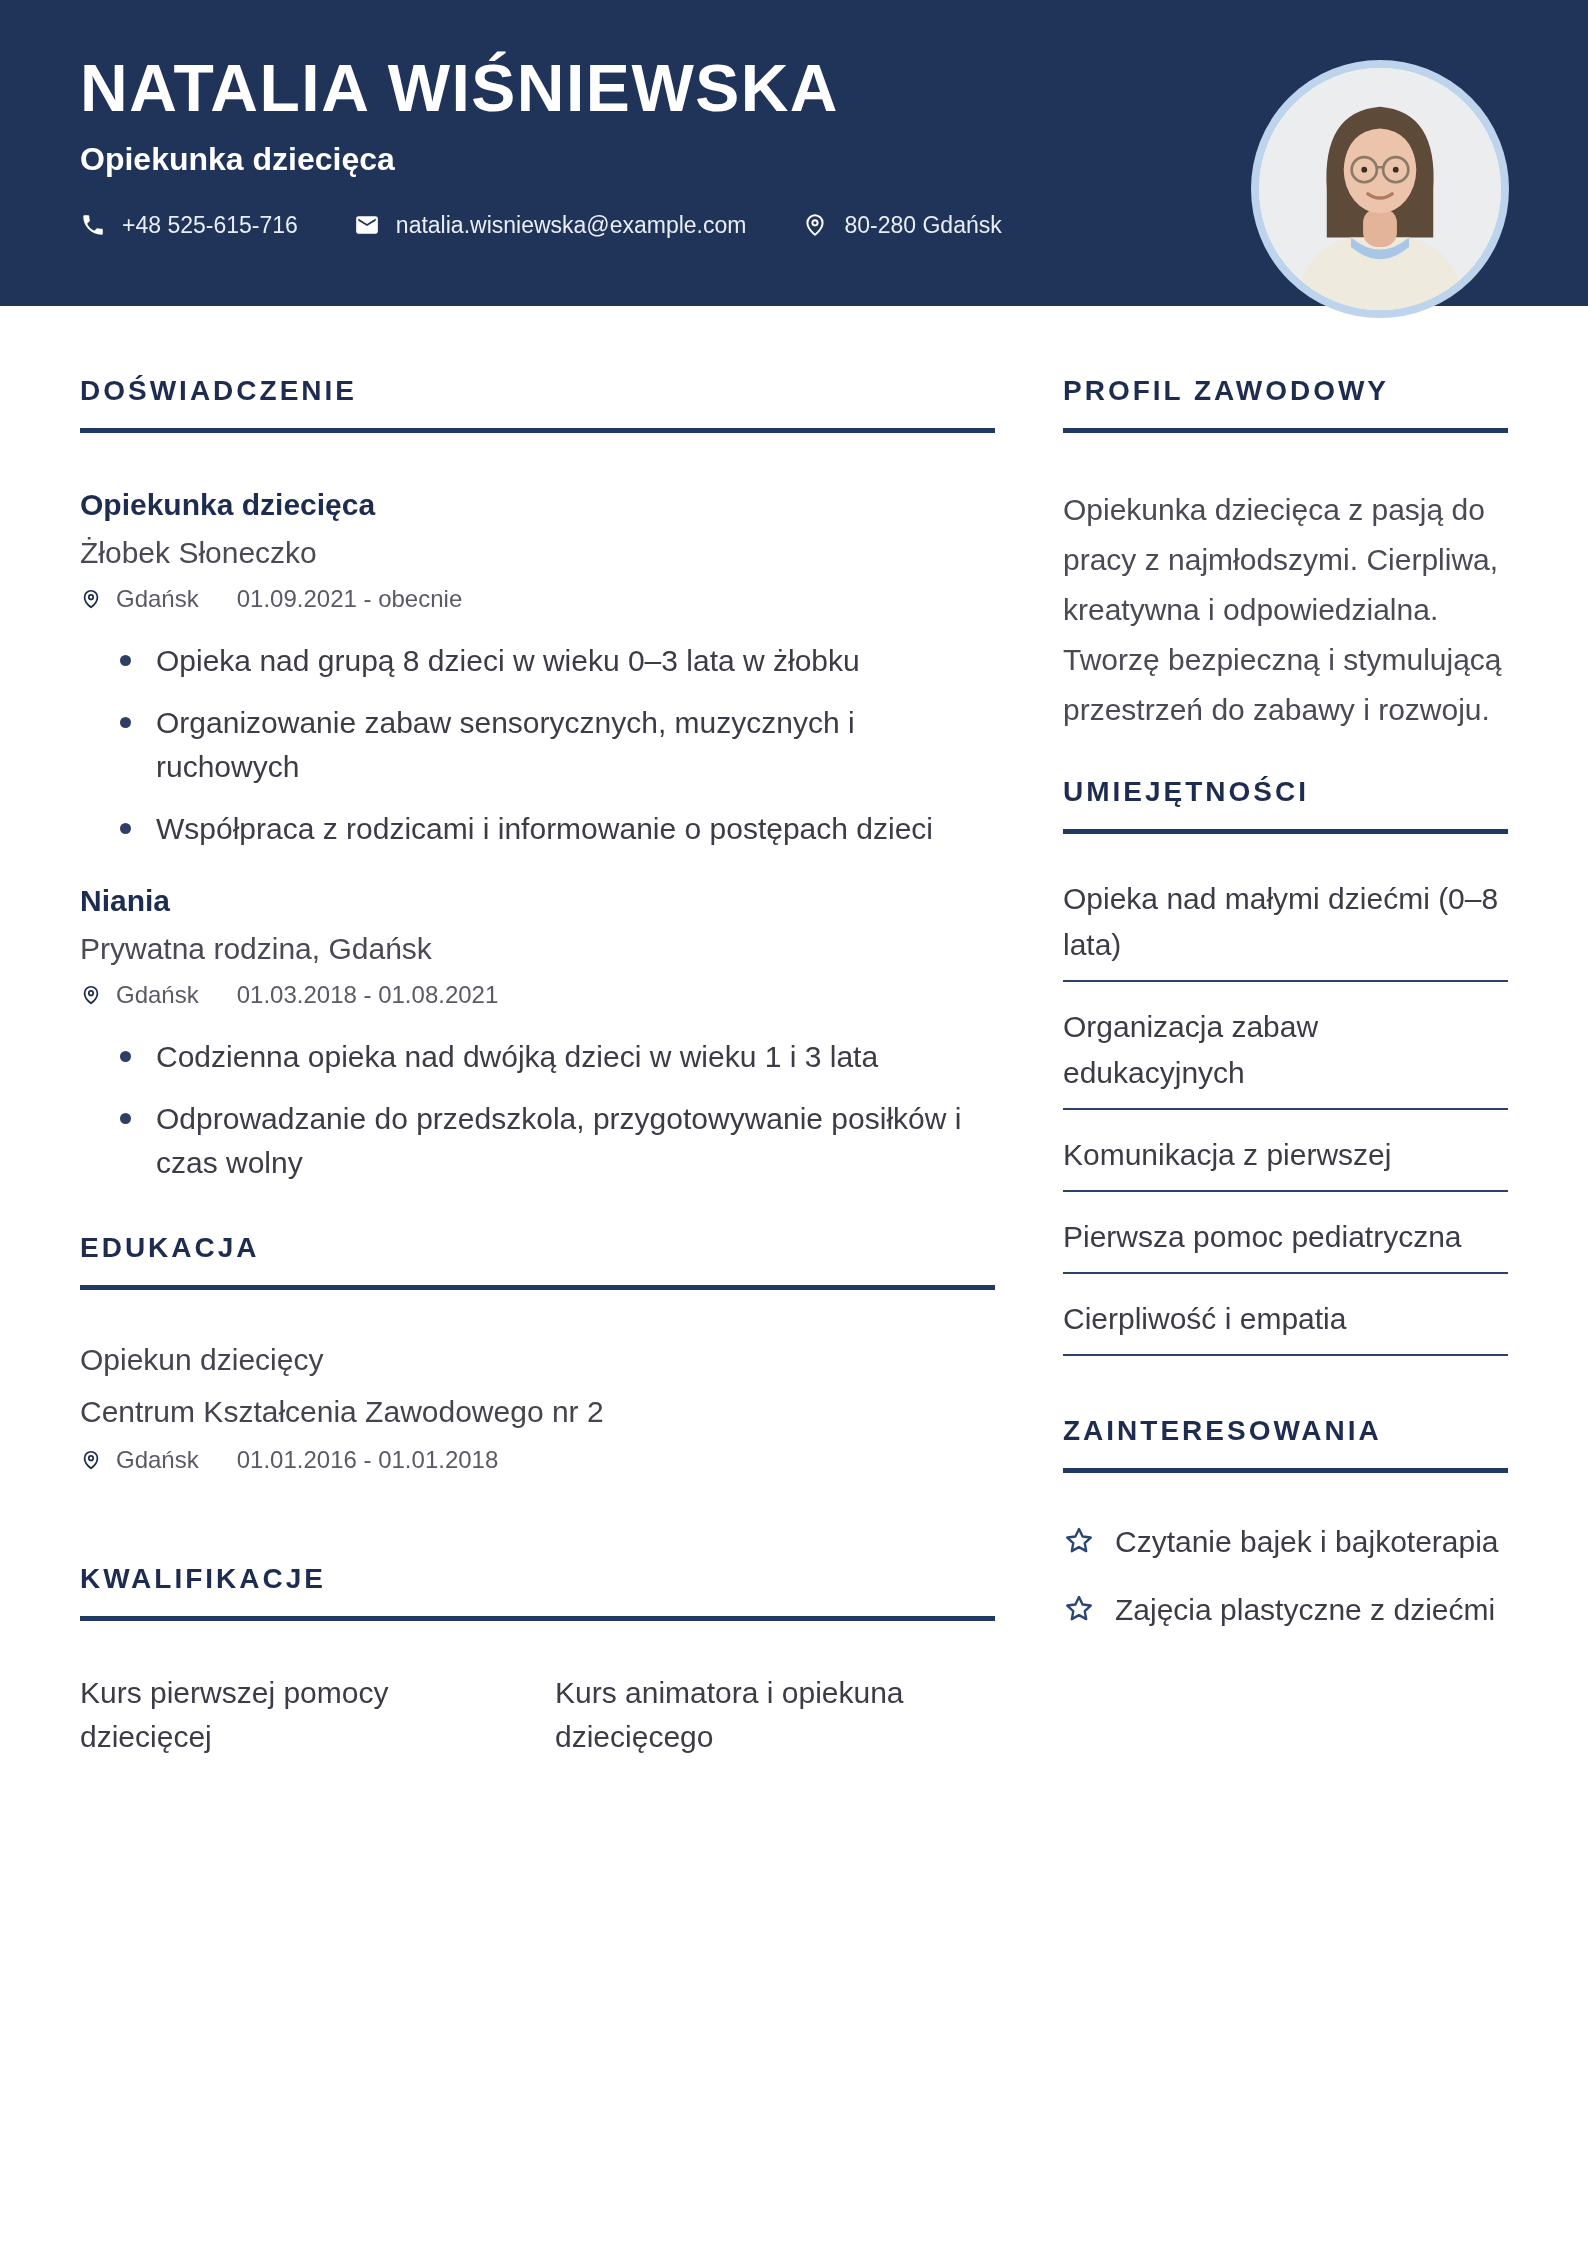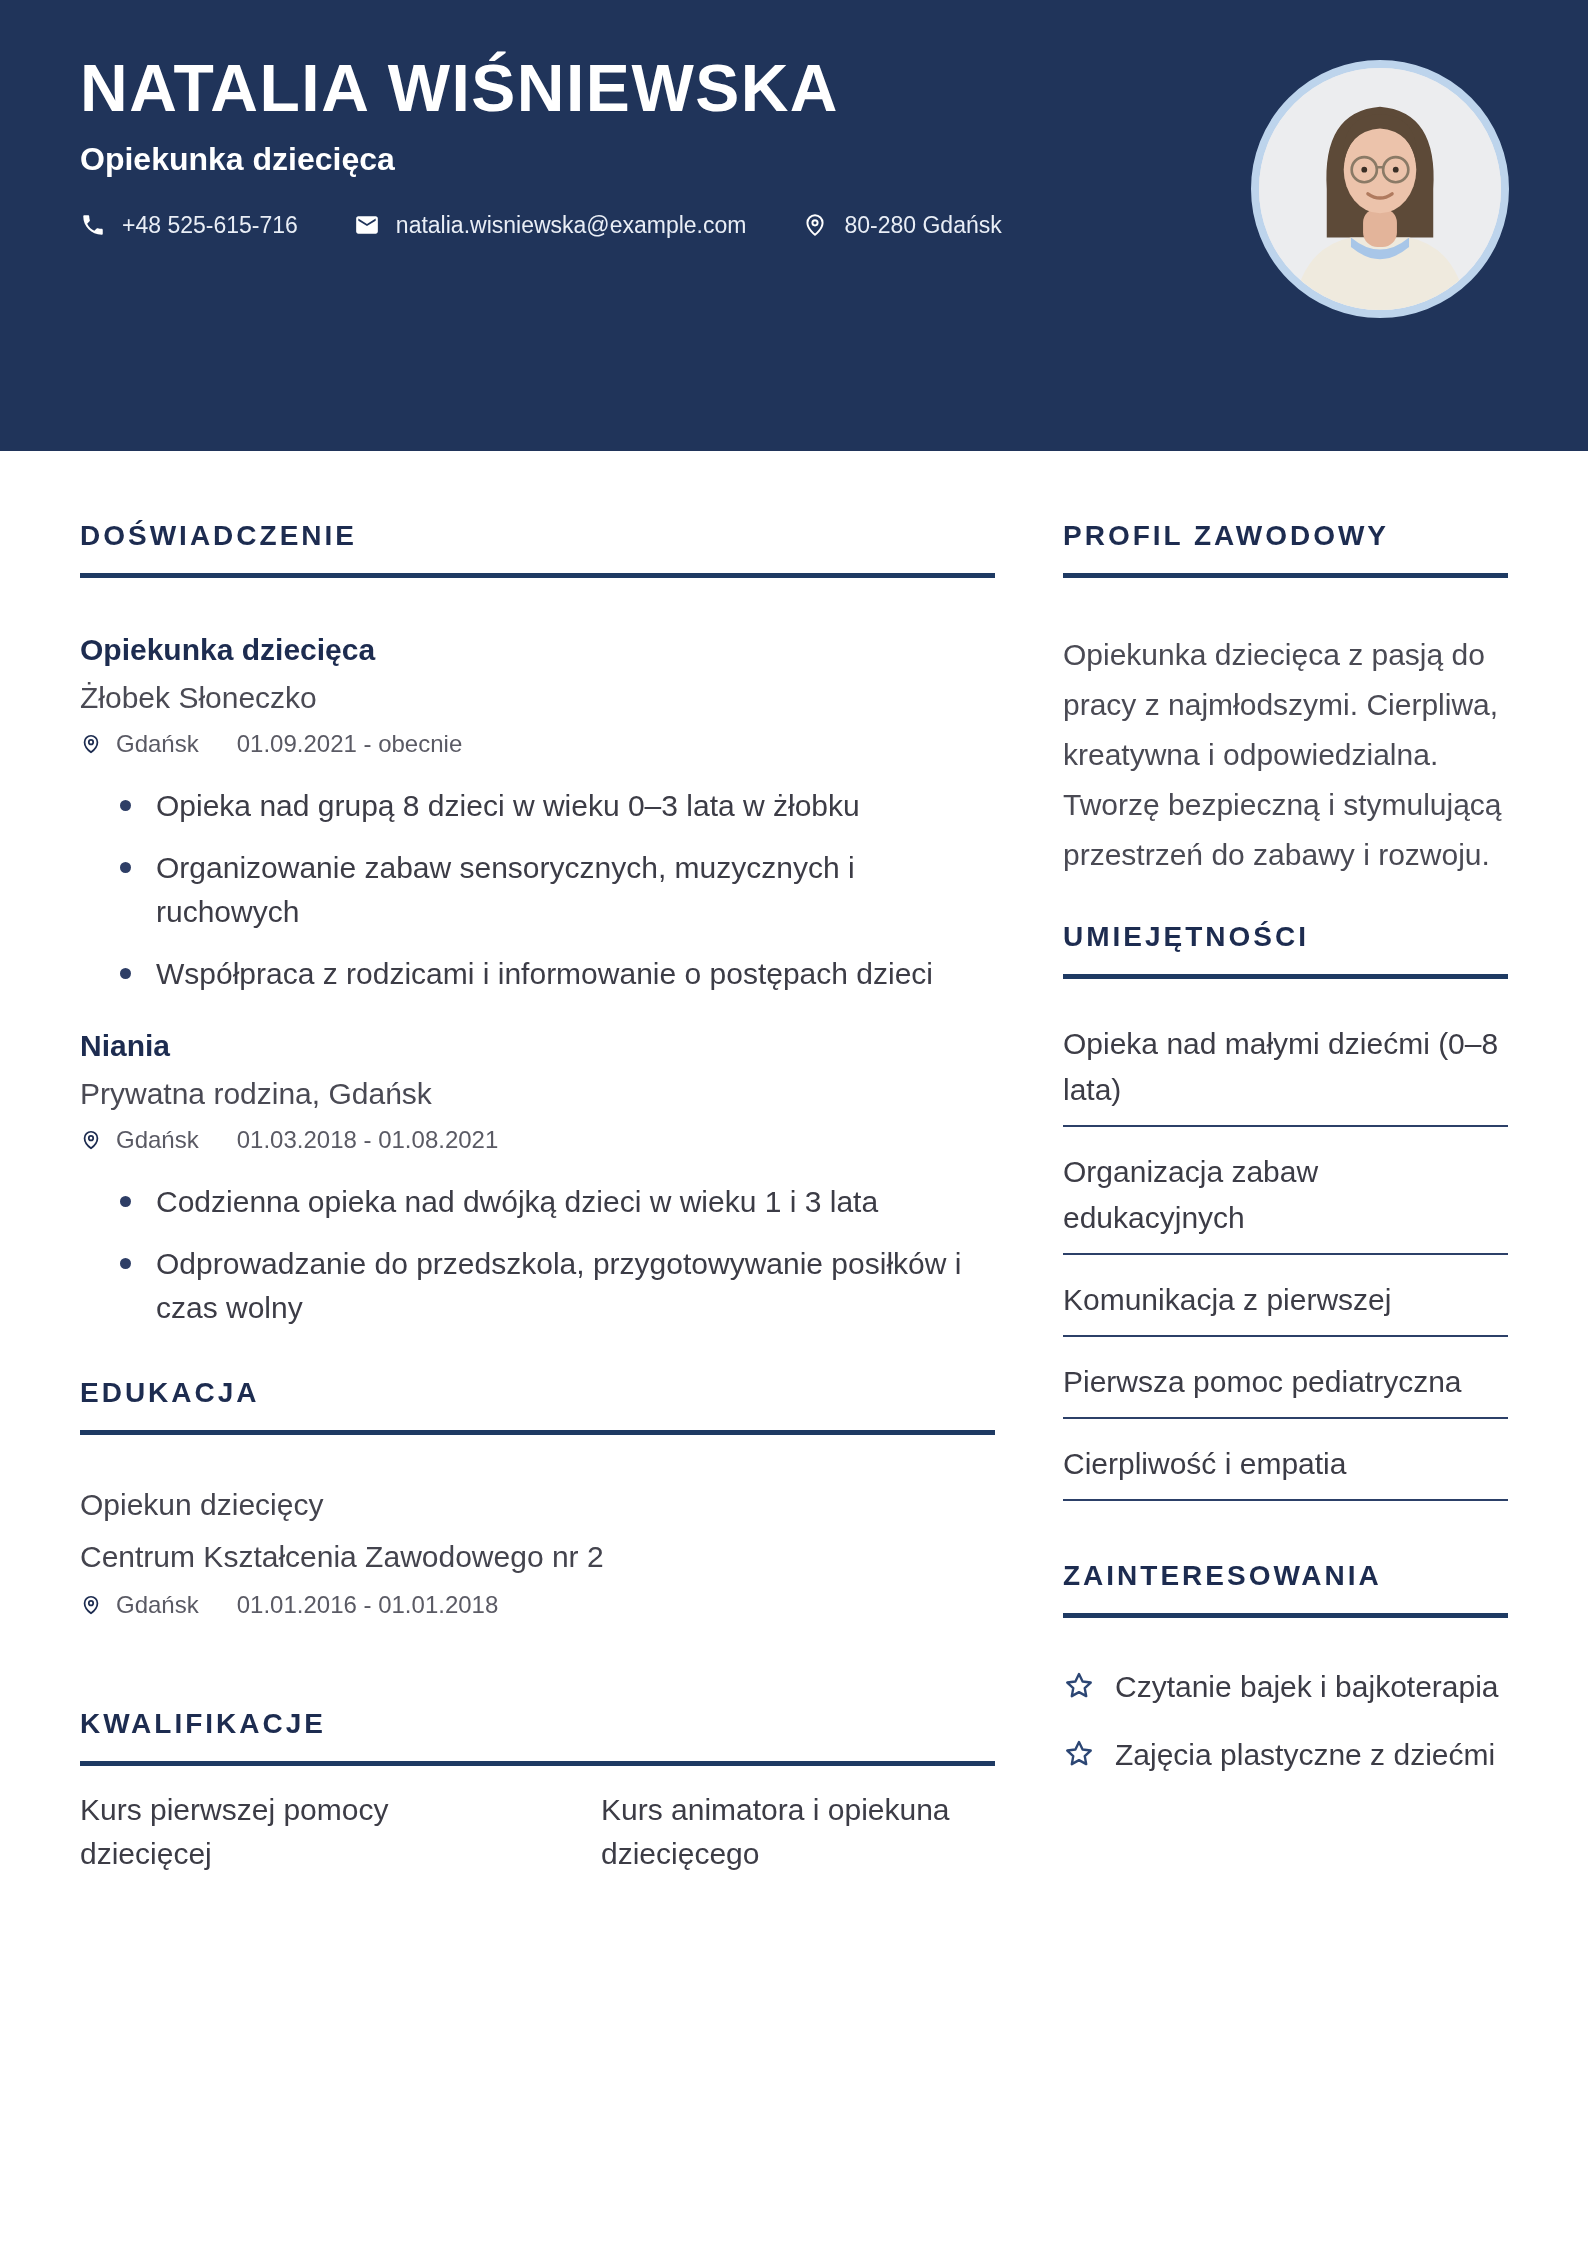--- a/index.html
+++ b/index.html
@@ -11,21 +11,21 @@
     width: 1588px;
     height: 2246px;
     background: #ffffff;
     overflow: hidden;
   }
 
   
   .header {
     position: relative;
     width: 100%;
-    height: 451px;
+    height: 306px;
     background: #20345a;
     padding: 52px 80px 0 80px;
   }
   .name {
     color: #ffffff;
     font-size: 66px;
     font-weight: 800;
     letter-spacing: 1.5px;
     line-height: 1.1;
   }
@@ -130,24 +130,23 @@
 
   
   .sec-education { margin-top: 46px; }
   .degree { margin-top: 52px; font-size: 30px; color: #44444e; line-height: 36px; }
   .school { margin-top: 16px; font-size: 30px; color: #44444e; line-height: 36px; }
   .edu-meta { margin-top: 16px; }
 
   
   .sec-qual { margin-top: 88px; }
   .qual-grid {
-    margin-top: 22px;
+    margin-top: 50px;
     display: grid;
     grid-template-columns: 475px 1fr;
-    gap: 46px;
   }
   .qual-item { font-size: 30px; color: #3c3c46; line-height: 44px; max-width: 420px; }
 
   
   .profile-text {
     margin-top: 52px;
     font-size: 30px;
     color: #4a4a54;
     line-height: 50px;
   }

